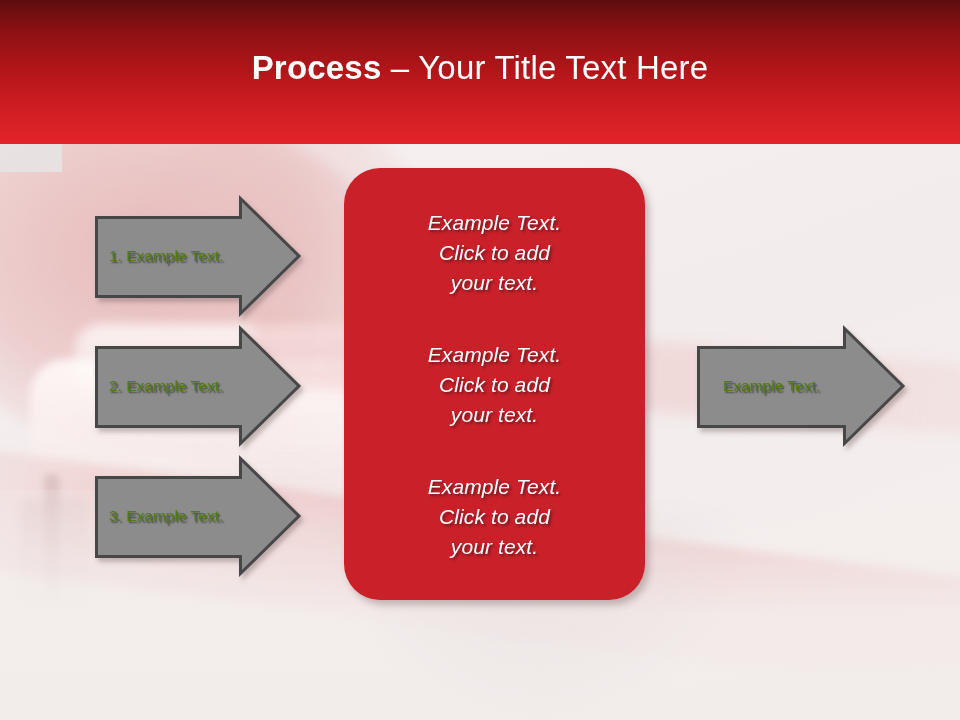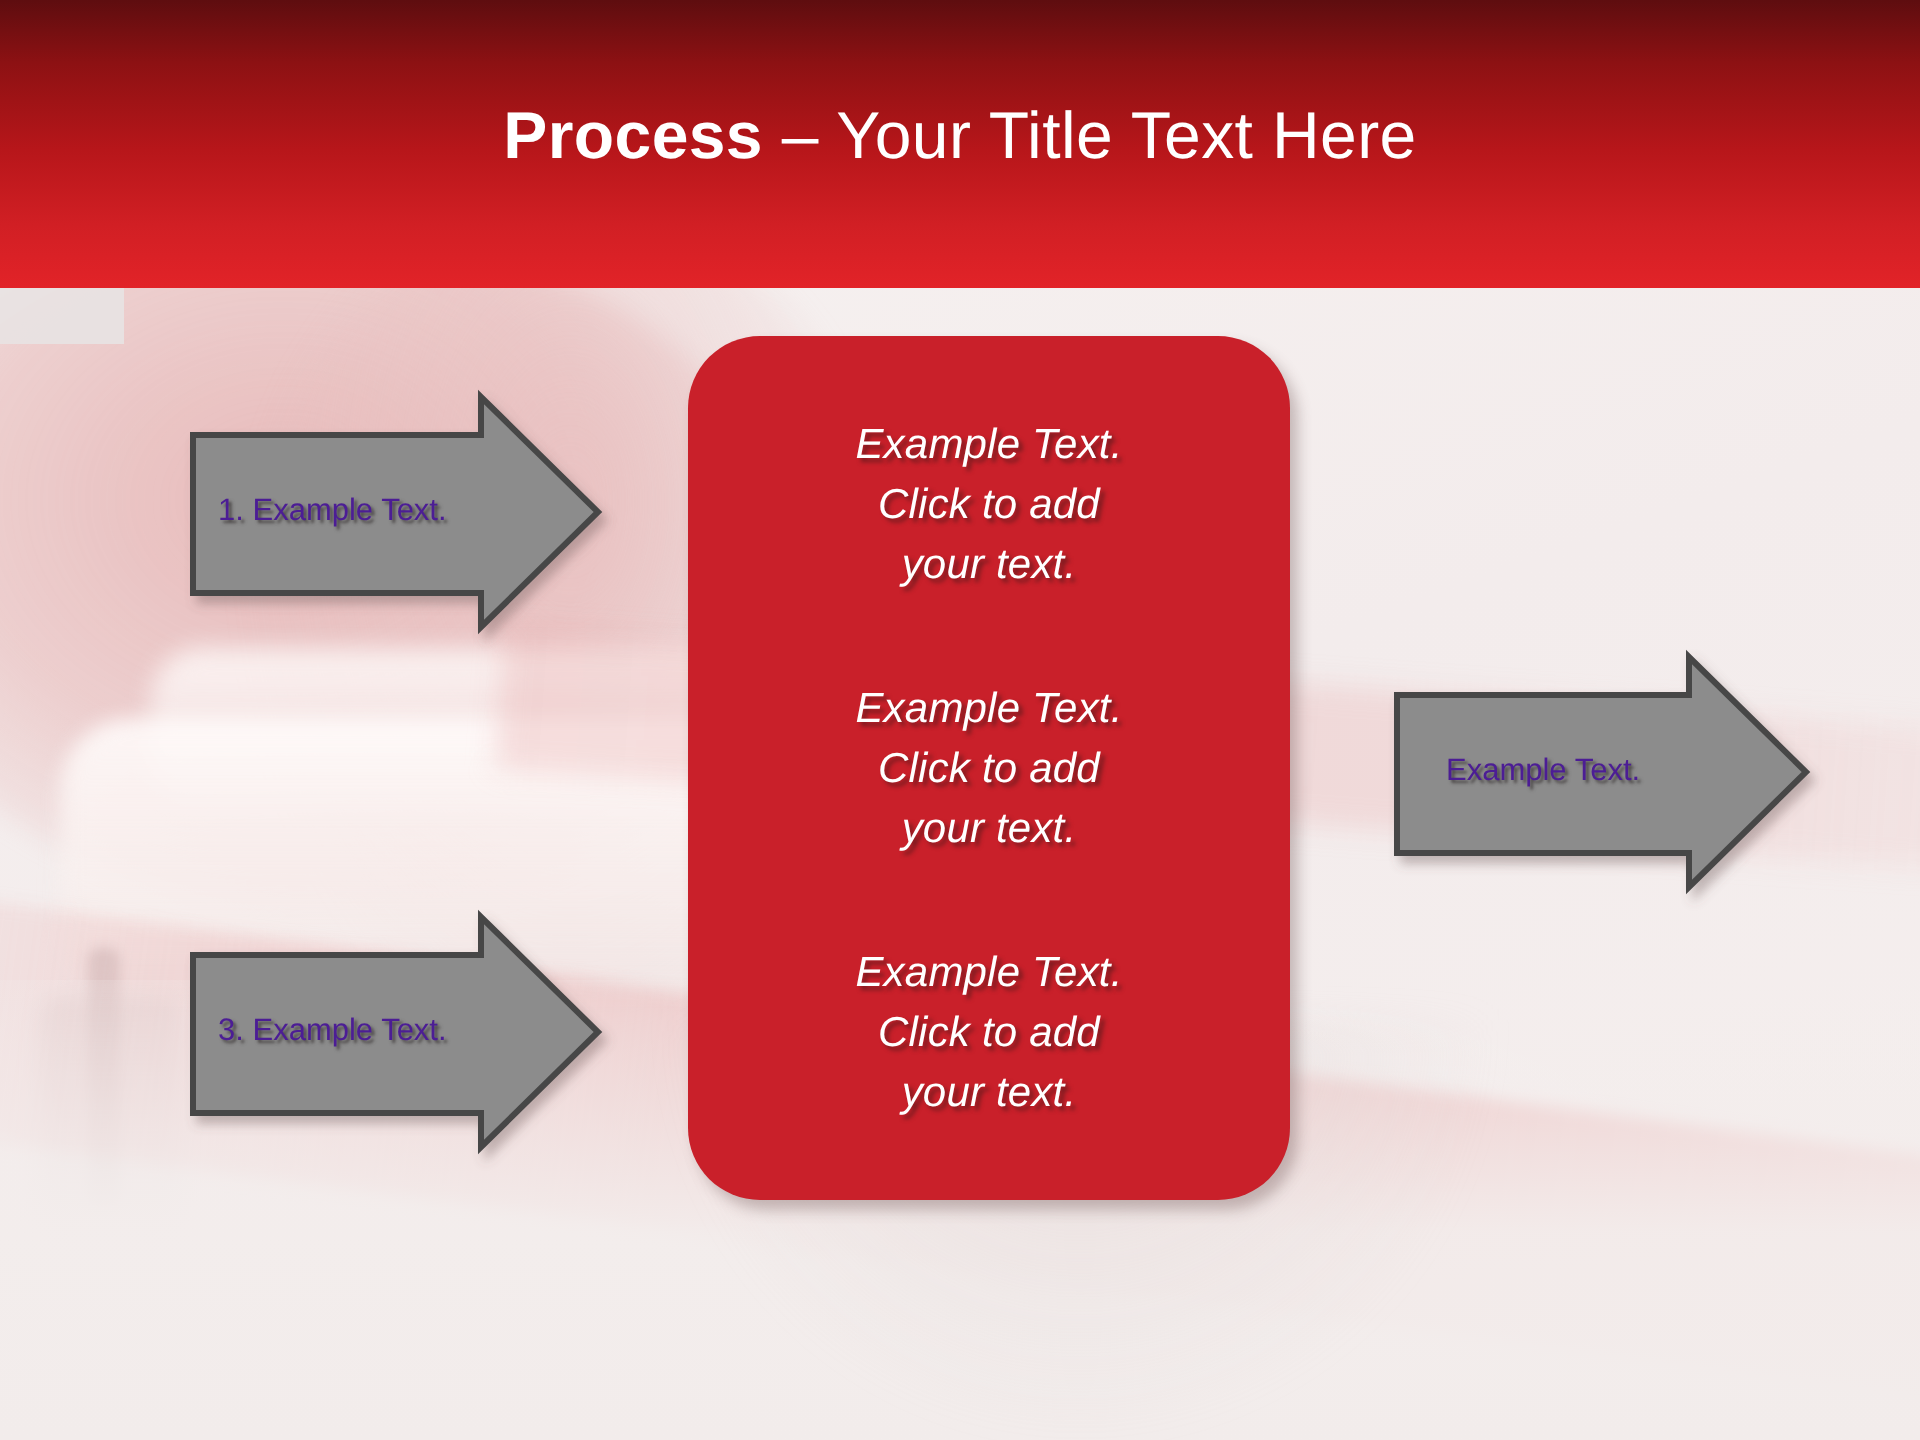--- a/index.html
+++ b/index.html
@@ -60,21 +60,21 @@
     background:linear-gradient(180deg,#5e0d0f 0%,#8d1113 22%,#b7161a 52%,#d11f24 78%,#e22328 100%);padding-left:47px;}
   .title{position:absolute;left:0;top:0;width:960px;text-align:center;
     margin-top:48px;color:#ffffff;font-size:33px;line-height:40px;letter-spacing:.2px;white-space:nowrap;}
   .title .bold{font-weight:bold;}
   .title .rest{font-weight:normal;}
 
   
   .arrow{position:absolute;}
   .arrow svg{display:block;overflow:visible;}
   .arrow .label{
-    position:absolute;color:#4c1d95;font-size:15.5px;line-height:18px;white-space:nowrap;
+    position:absolute;color:#4d7c0f;font-size:15.5px;line-height:18px;white-space:nowrap;
     text-shadow:1.5px 1.5px 1.6px rgba(60,55,55,.85);
   }
   .arrow-left .label{left:14px;}
   .arrow-right .label{left:26px;}
 
   
   .panel{position:absolute;left:344px;top:168px;width:301px;height:432px;
     background:#c9202a;border-radius:36px;
     box-shadow:4px 5px 7px rgba(90,60,60,.30);
   }
@@ -116,20 +116,31 @@
       <defs>
         <filter id="sh1" x="-20%" y="-20%" width="150%" height="150%">
           <feDropShadow dx="3" dy="4" stdDeviation="2.6" flood-color="#6b5555" flood-opacity="0.38"></feDropShadow>
         </filter>
       </defs>
       <path filter="url(#sh1)" d="M1.5,20.5 L145.5,20.5 L145.5,1.5 L204,59 L145.5,116.5 L145.5,99.5 L1.5,99.5 Z" fill="#8c8c8c" stroke="#474747" stroke-width="3" stroke-linejoin="miter"></path>
     </svg>
     <span class="label" style="top:50px;">1. Example Text.</span>
   </div>
 
+  <div class="arrow arrow-left" style="left:95px;top:327px;">
+    <svg width="206" height="118" viewBox="0 0 206 118">
+      <defs>
+        <filter id="sh2" x="-20%" y="-20%" width="150%" height="150%">
+          <feDropShadow dx="3" dy="4" stdDeviation="2.6" flood-color="#6b5555" flood-opacity="0.38"></feDropShadow>
+        </filter>
+      </defs>
+      <path filter="url(#sh2)" d="M1.5,20.5 L145.5,20.5 L145.5,1.5 L204,59 L145.5,116.5 L145.5,99.5 L1.5,99.5 Z" fill="#8c8c8c" stroke="#474747" stroke-width="3" stroke-linejoin="miter"></path>
+    </svg>
+    <span class="label" style="top:50px;">2. Example Text.</span>
+  </div>
 
   <div class="arrow arrow-left" style="left:95px;top:457px;">
     <svg width="206" height="118" viewBox="0 0 206 118">
       <defs>
         <filter id="sh3" x="-20%" y="-20%" width="150%" height="150%">
           <feDropShadow dx="3" dy="4" stdDeviation="2.6" flood-color="#6b5555" flood-opacity="0.38"></feDropShadow>
         </filter>
       </defs>
       <path filter="url(#sh3)" d="M1.5,20.5 L145.5,20.5 L145.5,1.5 L204,59 L145.5,116.5 L145.5,99.5 L1.5,99.5 Z" fill="#8c8c8c" stroke="#474747" stroke-width="3" stroke-linejoin="miter"></path>
     </svg>

